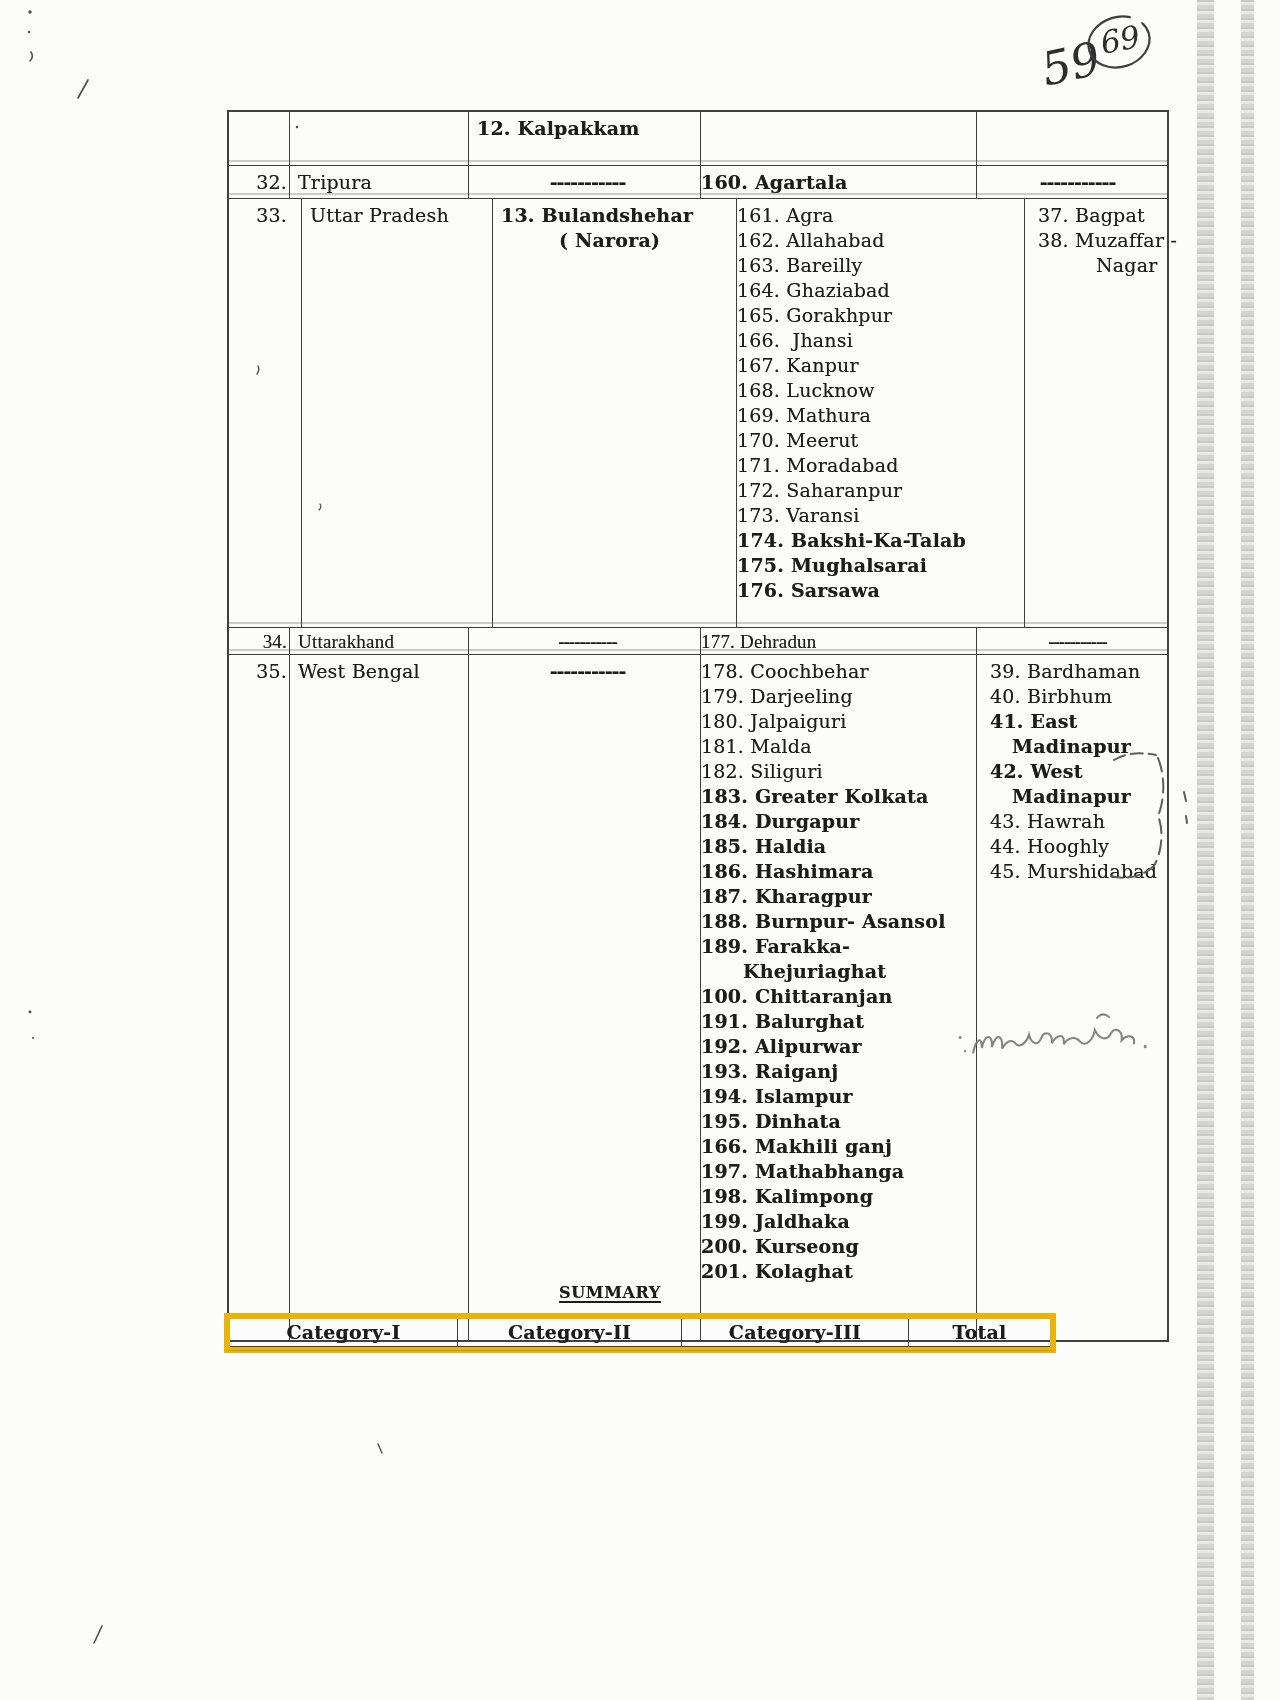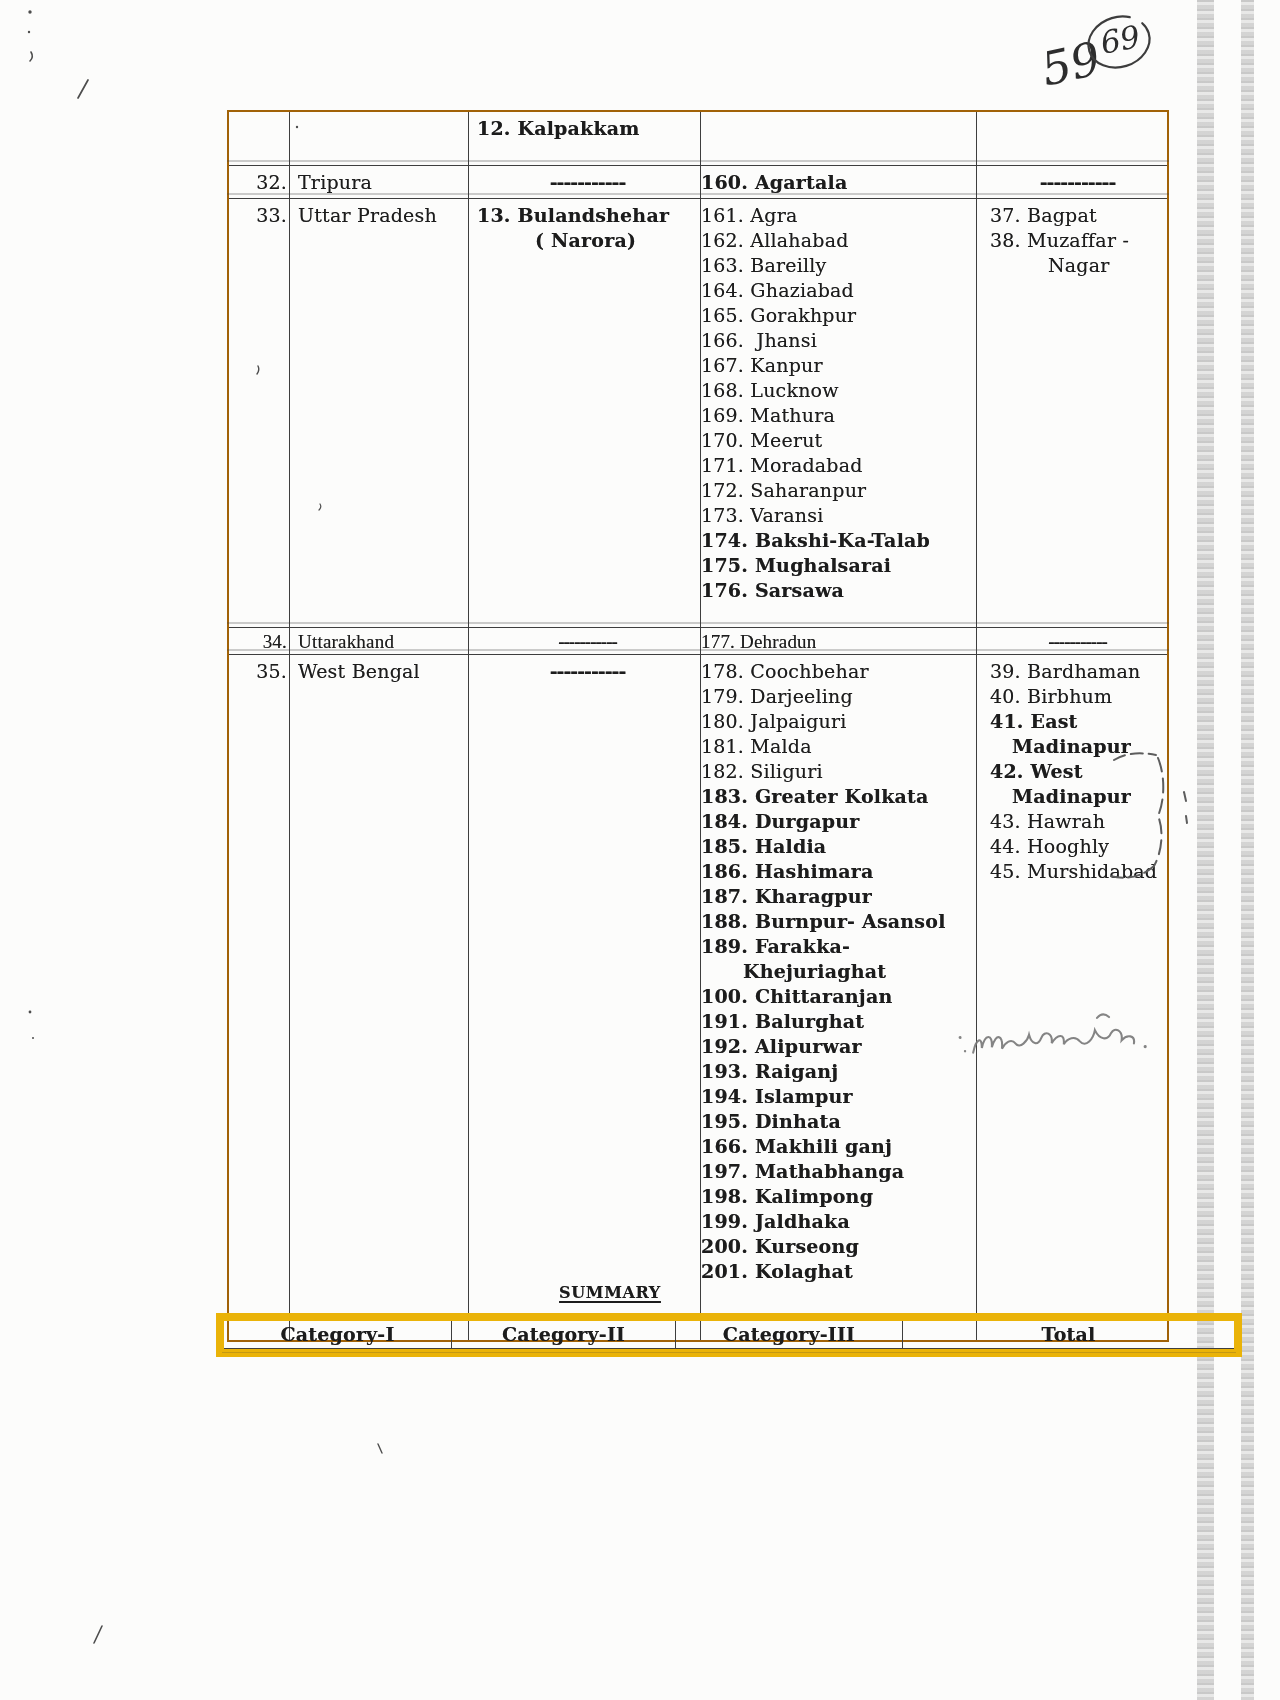--- a/index.html
+++ b/index.html
@@ -19,40 +19,40 @@
       rgba(150,150,150,.50) 0 2px,
       rgba(190,190,190,.32) 2px 5px,
       rgba(163,163,163,.45) 5px 9px);
   }
   #band-a{left:1197px;width:17px;}
   #band-b{left:1241px;width:13px;}
 
   
   #main-table{
     position:absolute;left:227px;top:110px;width:942px;
-    border:2px solid #a16207;
+    border:2px solid #404040;
     box-sizing:border-box;
     background:transparent;
   }
   .t-row{
     display:grid;
     grid-template-columns:60px 179px 232px 276px 1fr;
     border-top:1.8px solid #3e3e3e;
     position:relative;
     box-sizing:border-box;
   }
   .t-row:first-child{border-top:none;}
   
   .t-row + .t-row::before{
     content:"";position:absolute;top:-6px;left:-2px;right:-2px;height:1.6px;
     background:rgba(60,60,60,.26);
   }
   .t-row:nth-child(1){height:53px;}
   .t-row:nth-child(2){height:33px;}
-  .t-row:nth-child(3){height:429px;}
+  .t-row:nth-child(3){height:429px;gap:12px;}
   .t-row:nth-child(4){height:27px;}
   .t-row:nth-child(5){height:686px;}
   .t-row:nth-child(4) .cell{padding-top:1px;font-family:Liberation Serif, serif;}
 
   .cell{
     border-left:1.6px solid #3e3e3e;
     box-sizing:border-box;
     padding:4px 2px 0 8px;
     font-size:19px;line-height:25px;
     letter-spacing:.2px;
@@ -70,22 +70,22 @@
   .ind-md{padding-left:42px;}
   .ind-lg{padding-left:58px;}
 
   
   #summary-title{
     position:absolute;left:182px;top:1283px;width:856px;
     text-align:center;font-size:16px;font-weight:bold;letter-spacing:.6px;
     text-decoration:underline;text-decoration-thickness:2px;text-underline-offset:3px;
   }
   #summary-table{
-    position:absolute;left:216px;top:1313px;width:1026px;
-    border:8px solid #eab308;box-sizing:border-box;
+    position:absolute;left:224px;top:1313px;width:832px;
+    border:6px solid #eab308;box-sizing:border-box;
   }
   .s-row{
     display:grid;grid-template-columns:227px 224px 227px 1fr;
     box-sizing:border-box;
   }
   .s-row.head{border-bottom:1.8px solid #3e3e3e;position:relative;}
   .s-row.head::after{
     content:"";position:absolute;left:-2px;right:-2px;bottom:-5px;height:1.4px;
     background:rgba(60,60,60,.22);
   }

